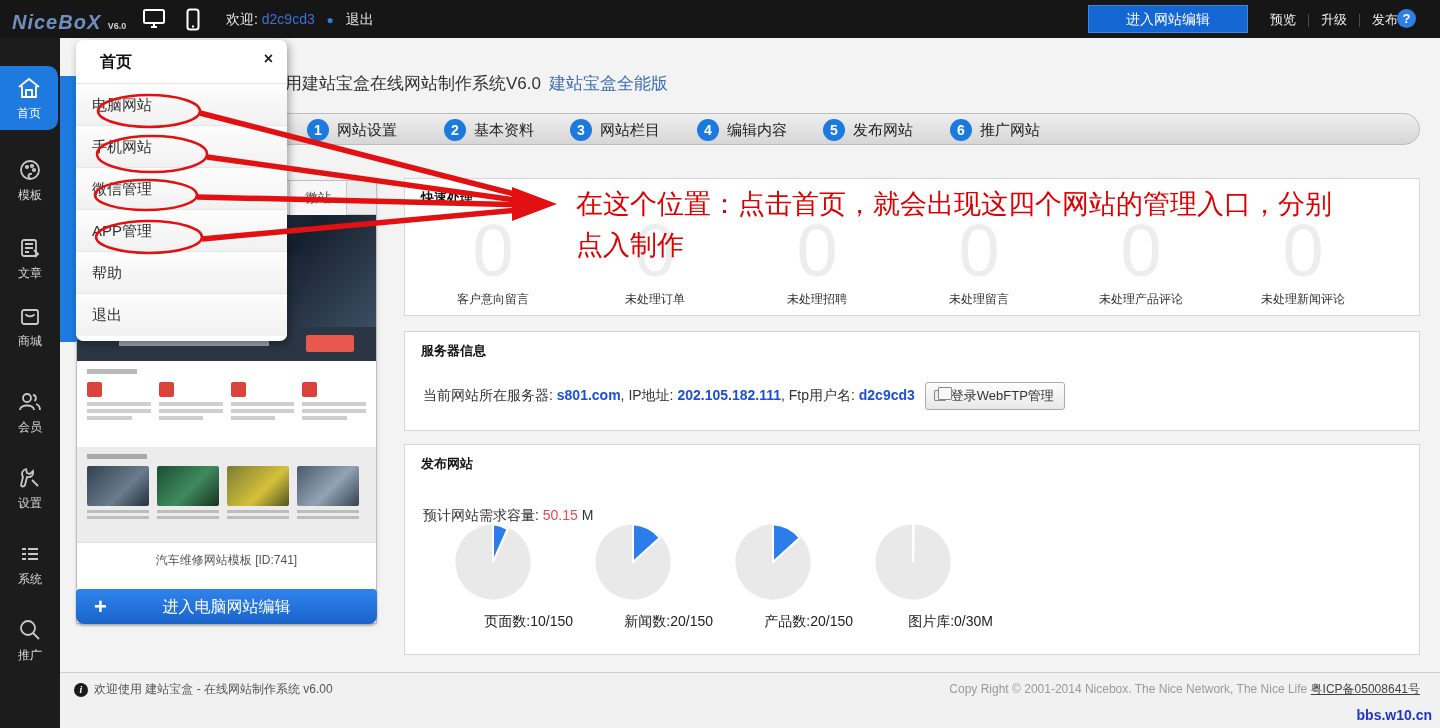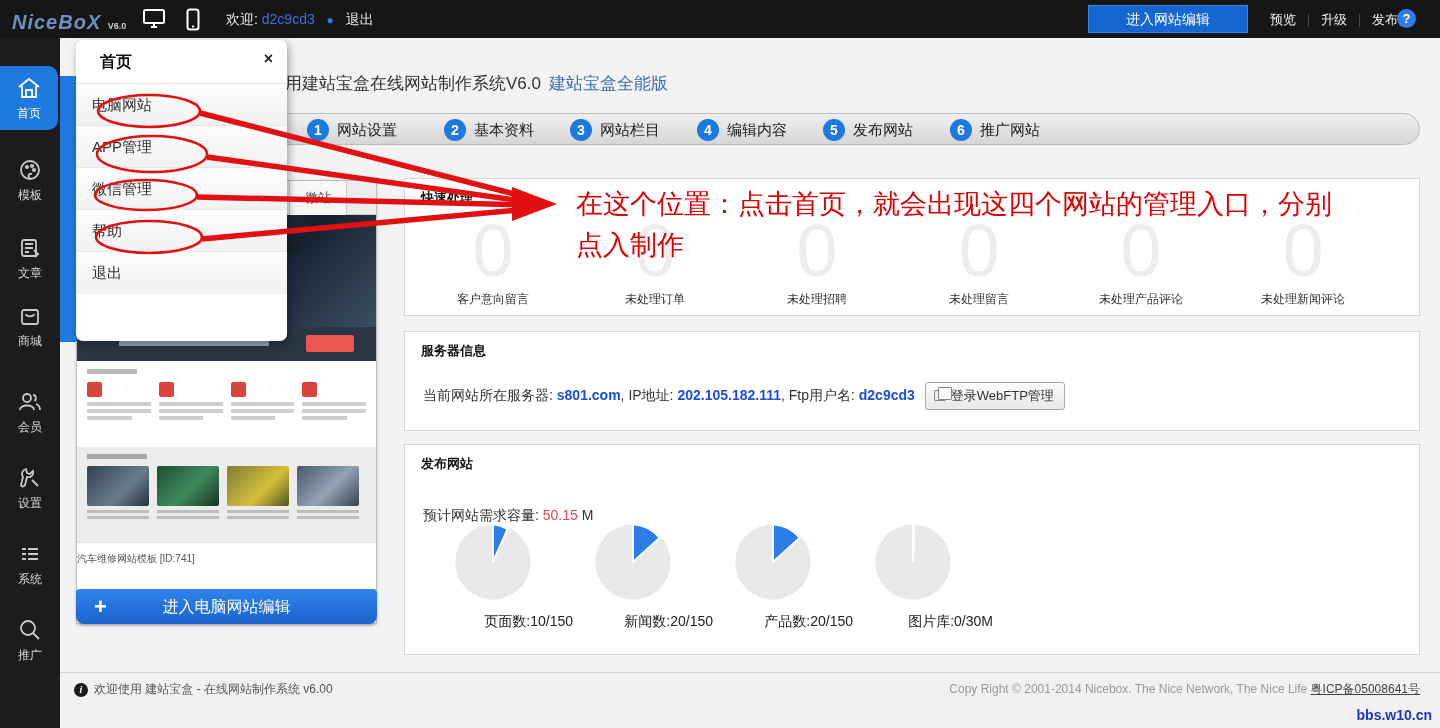--- a/index.html
+++ b/index.html
@@ -64,21 +64,21 @@
   .tp-featured { height:95px; background:#ececec; padding:7px 10px 0; }
   .tp-featured .h { width:60px; height:5px; background:#a8a8a8; margin-bottom:7px; }
   .tp-thumbs { display:flex; gap:8px; }
   .tp-thumb { width:62px; }
   .tp-thumb .img { width:62px; height:40px; border-radius:2px; margin-bottom:4px; }
   .tp-thumb .img.a { background:linear-gradient(135deg,#32414f,#6b7c8c 60%,#24303c); }
   .tp-thumb .img.b { background:linear-gradient(135deg,#1d4d35,#3f8a5d 55%,#17321f); }
   .tp-thumb .img.c { background:linear-gradient(135deg,#7a7d35,#d6c03a 60%,#4e5420); }
   .tp-thumb .img.d { background:linear-gradient(135deg,#49596b,#93a3b5 55%,#36424f); }
   .tp-thumb .l { height:3px; background:#bdbdbd; margin-bottom:3px; }
-  .tpl-name { position:absolute; left:0; top:361px; width:100%; font-size:10px; color:#555; border-top:1px solid #e0e0e0; padding-top:9px; background:#fff; }
+  .tpl-name { position:absolute; left:0; top:361px; width:100%; text-align:center; font-size:12px; color:#555; border-top:1px solid #e0e0e0; padding-top:9px; background:#fff; }
   .tpl-rating { position:absolute; left:0; top:388px; width:100%; text-align:center; font-size:13px; color:#777; }
   .tpl-rating .stars { color:#c9c9c9; font-size:15px; letter-spacing:2px; }
   .tpl-btn { position:absolute; left:-1px; top:408px; width:301px; height:35px; background:linear-gradient(#2f84ec,#1a63cc); border-radius:4px 4px 8px 8px; color:#fff; font-size:16px; text-align:center; line-height:35px; cursor:pointer; box-shadow:0 2px 2px rgba(0,0,0,.2); }
   .tpl-btn .plus { position:absolute; left:18px; top:0; font-size:22px; font-weight:bold; }
 
   
   .panel { position:absolute; left:404px; width:1016px; background:#fff; border:1px solid #d6d6d6; z-index:2; }
   .panel .hdr { position:absolute; left:16px; top:10px; font-size:13px; font-weight:bold; color:#111; }
   .panel-stats { top:178px; height:138px; }
   .stat { position:absolute; top:36px; width:160px; text-align:center; }
@@ -389,22 +389,23 @@
         <span class="plbl">图片库:0/30M</span>
       </div>
   </div>
 
   <div class="menu">
     <div class="menu-hd">
       <span class="menu-title">首页</span>
       <span class="menu-close">×</span>
     </div>
     <div class="menu-item">电脑网站</div>
+    <div class="menu-item">手机网站</div>
+    <div class="menu-item">微信管理</div>
     <div class="menu-item">APP管理</div>
-    <div class="menu-item">微信管理</div>
     <div class="menu-item">帮助</div>
     <div class="menu-item">退出</div>
   </div>
 
   <div class="annotation">
     <div>在这个位置：点击首页，就会出现这四个网站的管理入口，分别</div>
     <div>点入制作</div>
   </div>
 
   <svg class="red-overlay" viewBox="0 0 1440 728">

